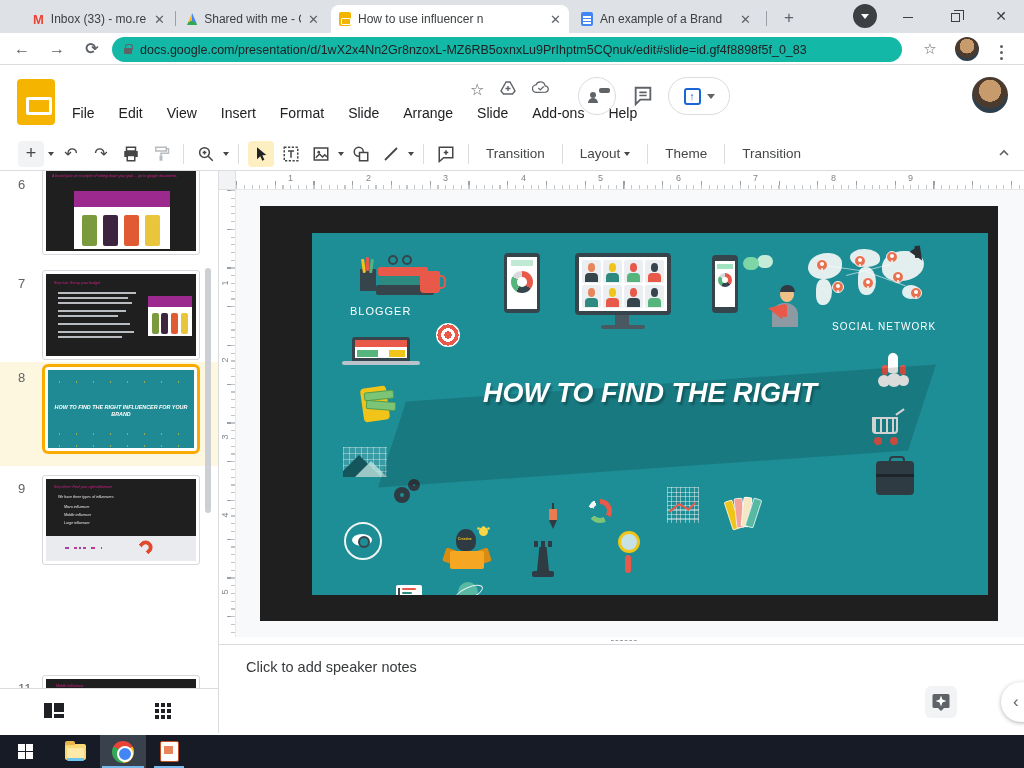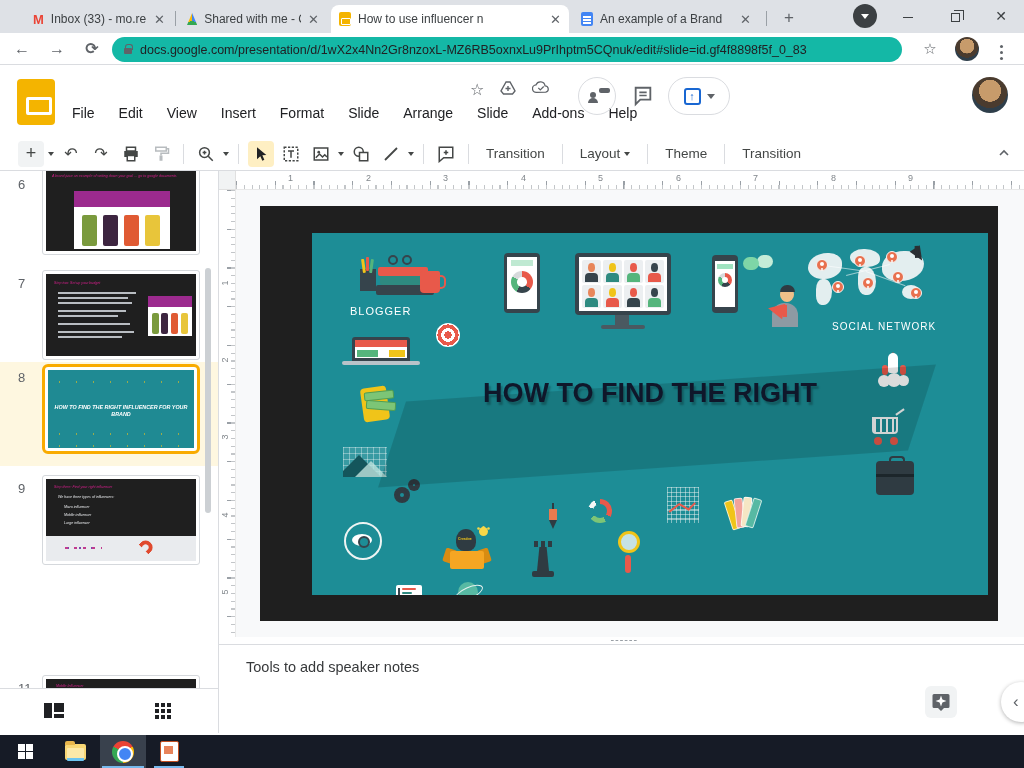--- a/index.html
+++ b/index.html
@@ -98,21 +98,21 @@
 .corner{position:absolute;left:0;top:0;width:17px;height:19px;background:#f1f3f4;border-right:1px solid #e0e0e0;border-bottom:1px solid #e0e0e0}
 .hruler{position:absolute;left:17px;top:0;width:788px;height:19px;background:#fff;border-bottom:1px solid #e8e8e8;background-image:repeating-linear-gradient(90deg,#c3c6c9 0 1px,transparent 1px 7.75px),repeating-linear-gradient(90deg,#9aa0a6 0 1px,transparent 1px 38.75px);background-size:100% 4px,100% 8px;background-position:0 100%,0 100%;background-repeat:repeat-x}
 .vruler{position:absolute;left:0;top:19px;width:17px;height:447px;background:#fff;border-right:1px solid #e8e8e8;background-image:repeating-linear-gradient(180deg,#c3c6c9 0 1px,transparent 1px 7.75px),repeating-linear-gradient(180deg,#9aa0a6 0 1px,transparent 1px 38.75px);background-size:4px 100%,8px 100%;background-position:100% 0,100% 0;background-repeat:repeat-y}
 .rnum{position:absolute;font-size:9px;color:#80868b}
 .slideframe{position:absolute;left:41px;top:35px;width:738px;height:415px;background:#1f1f1f}
 .teal{position:absolute;left:52px;top:27px;width:676px;height:362px;background:#1d8d96;overflow:hidden}
 
 
 .bloggerlbl{position:absolute;left:38px;top:72px;width:90px;color:#fff;font-size:11px;letter-spacing:1px}
 .sociallbl{position:absolute;left:520px;top:88px;width:110px;color:#fff;font-size:10px;letter-spacing:1px}
-.bigtitle{position:absolute;left:0;top:143px;width:100%;text-align:center;color:#0f172a;font-weight:800;font-size:27px;line-height:34px;text-shadow:2px 3px 2px rgba(0,0,0,.25);z-index:3}
+.bigtitle{position:absolute;left:0;top:143px;width:100%;text-align:center;color:#ffffff;font-weight:800;font-style:italic;font-size:27px;line-height:34px;text-shadow:2px 3px 2px rgba(0,0,0,.25);z-index:3}
 .titleshadow{position:absolute;left:80px;top:150px;width:530px;height:86px;background:rgba(0,0,0,.14);transform:skew(-18deg,-4deg);z-index:2}
 
 
 .ic{position:absolute}
 .monitor{width:96px;height:62px;background:#36444c;border-radius:4px;padding:4px}
 .mscreen{width:100%;height:100%;background:#fff;display:grid;grid-template-columns:repeat(4,1fr);gap:2px;padding:3px}
 .av{border-radius:2px;position:relative;background:#eceff1}
 .av:before{content:"";position:absolute;left:30%;top:12%;width:40%;height:40%;border-radius:50%}
 .av:after{content:"";position:absolute;left:15%;top:55%;width:70%;height:42%;border-radius:4px 4px 0 0}
 .mstand{position:absolute;left:40px;top:62px;width:14px;height:10px;background:#4a5961}
@@ -681,21 +681,21 @@
 
       <div class="ic mag2" style="left:305px;top:298px"></div>
 
     </div>
   </div>
 </div>
 
 <div class="notesdivider"></div>
 <div class="dividerdots"></div>
 <div class="notes">
-  <div class="notestext">Tools to add speaker notes</div>
+  <div class="notestext">Click to add speaker notes</div>
 </div>
 <div class="explorebtn">
   <svg width="20" height="20" viewBox="0 0 20 20">
       <path d="M3 2 h14 a1.5 1.5 0 0 1 1.5 1.5 v11 a1.5 1.5 0 0 1 -1.5 1.5 h-4 l-3 3 -3 -3 h-4 a1.5 1.5 0 0 1 -1.5 -1.5 v-11 A1.5 1.5 0 0 1 3 2 Z" fill="#5f6368"></path>
       <path d="M10 3.5 L11.4 7.6 L15.5 9 L11.4 10.4 L10 14.5 L8.6 10.4 L4.5 9 L8.6 7.6 Z" fill="#fff"></path>
     </svg>
 </div>
 <div class="chevcircle">‹</div>
 
 <div class="blbar">

